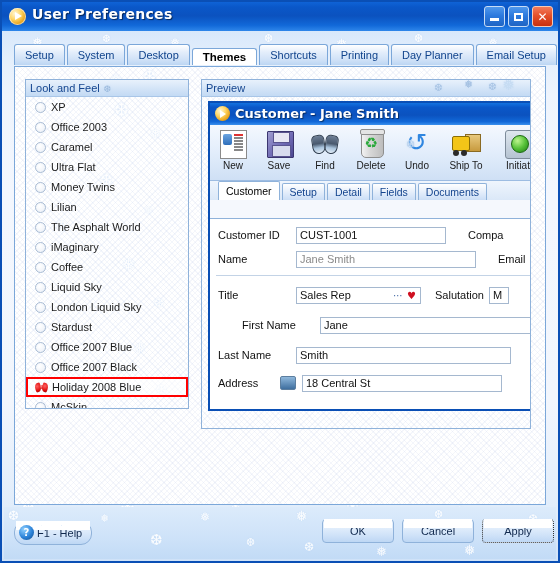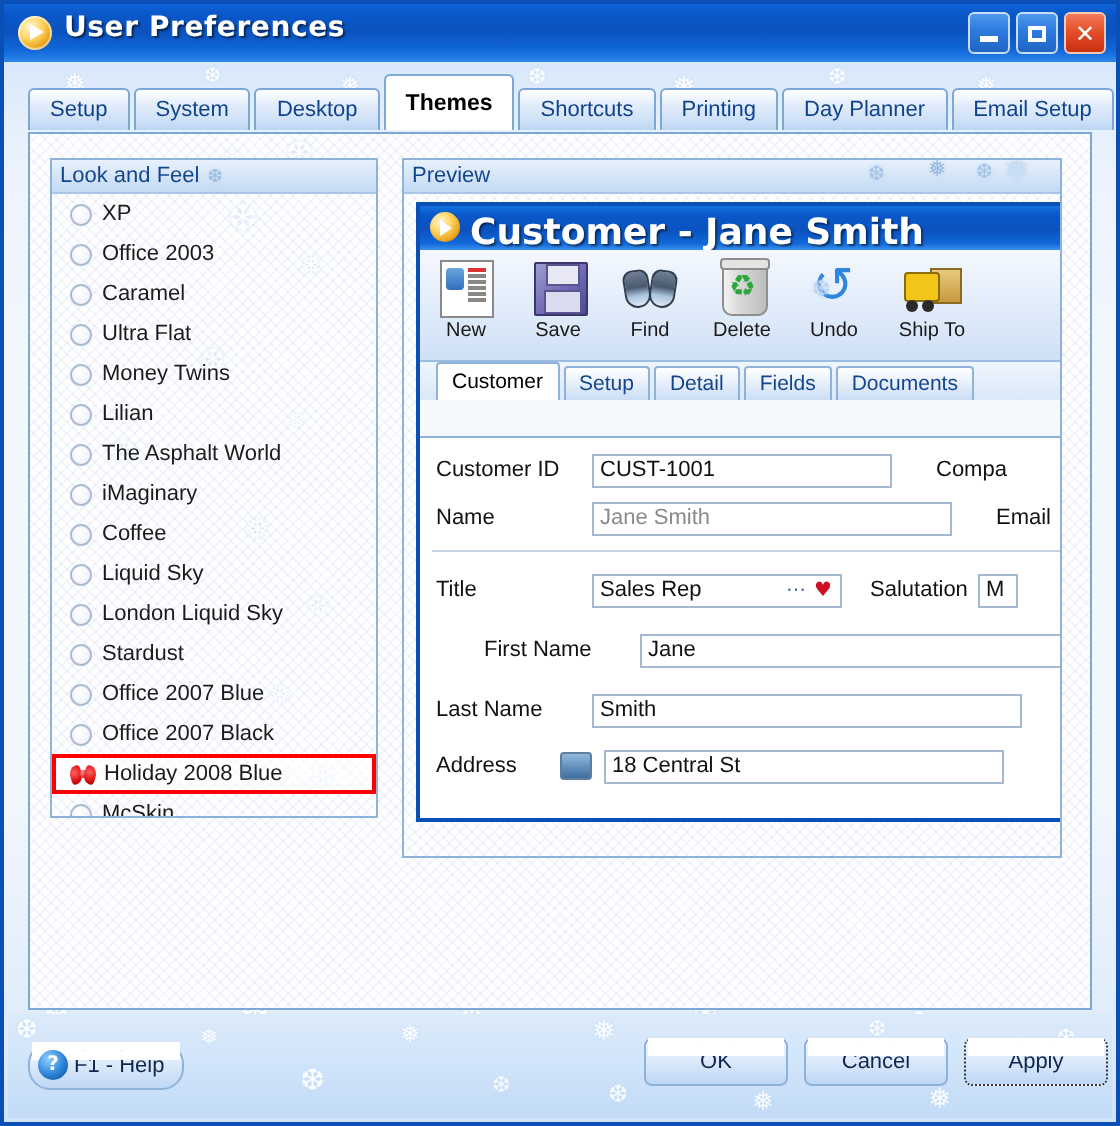--- a/index.html
+++ b/index.html
@@ -71,21 +71,21 @@
   .tabstrip{position:absolute;left:12px;top:41px;height:22px;display:flex;align-items:flex-end;}
   .tab{
     height:21px;box-sizing:border-box;margin-right:2px;padding:0 10px;
     display:flex;align-items:center;justify-content:center;
     border:1px solid #7ba7d9;border-bottom:none;
     border-radius:3px 3px 0 0;
     background:linear-gradient(to bottom,#ffffff 0%,#e4eefb 35%,#cfe1f7 75%,#bcd6f3 100%);
     color:#10438c;font-size:11px;white-space:nowrap;
   }
   .tab.active{
-    height:28px;
+    height:17px;
     background:#ffffff;
     border-color:#7ba7d9;
     color:#000000;font-weight:bold;font-size:11.5px;
     z-index:5;position:relative;
   }
   .tabbody{
     position:absolute;left:12px;top:64px;right:12px;bottom:56px;
     border:1px solid #7ba7d9;background:#ffffff;
     background-image:
       repeating-linear-gradient(45deg, rgba(170,185,225,.13) 0 1px, transparent 1px 4px),
@@ -146,21 +146,21 @@
     height:22px;position:relative;
     background:linear-gradient(to bottom,#1272e0 0%,#0a57c8 20%,#0b52bf 55%,#1168d8 85%,#3a90ee 100%);
   }
   .pv-title .ic{
     position:absolute;left:5px;top:3px;width:15px;height:15px;border-radius:50%;
     background:radial-gradient(circle at 35% 32%,#fff7d6 0%,#ffd564 38%,#e8a018 72%,#a86a05 100%);
   }
   .pv-title .ic:after{content:"";position:absolute;left:5px;top:3.5px;
     border-left:6px solid #fff;border-top:4px solid transparent;border-bottom:4px solid transparent;}
   .pv-title .tx{
-    position:absolute;left:25px;top:3px;color:#fff;font-weight:bold;font-size:18px;
+    position:absolute;left:25px;top:3px;color:#fff;font-weight:bold;font-size:13px;
     text-shadow:1px 1px 1px rgba(0,0,0,.5);font-family:"DejaVu Sans",sans-serif;white-space:nowrap;
   }
   .pv-toolbar{
     height:52px;position:relative;
     background:linear-gradient(to bottom,#f4f8fe 0%,#e2edfb 50%,#cfe0f5 100%);
     border-bottom:1px solid #9dbce2;
     display:flex;align-items:flex-start;padding-top:3px;
   }
   .tbtn{width:46px;display:flex;flex-direction:column;align-items:center;flex:0 0 auto;}
   .tbtn .gl{height:31px;width:31px;position:relative;}
@@ -468,20 +468,26 @@
               <div class="gl">
                   <span class="ic-ship">
                     <i class="bx"></i>
                     <i class="ft"></i>
                     <i class="w1"></i>
                     <i class="w2"></i>
                   </span>
                 </div>
               <div class="cap">Ship To</div>
             </div>
+            <div class="tbtn wide">
+              <div class="gl">
+                  <span class="ic-init"></span>
+                </div>
+              <div class="cap">Initiat</div>
+            </div>
             <span class="flake" style="left:196px;top:14px;font-size:11px;color:#bcd4ee;">❆</span>
           </div>
 
           <div class="pv-tabs">
             <div class="ptab active">
                 <span>Customer</span>
               </div>
             <div class="ptab">
                 <span>Setup</span>
               </div>

